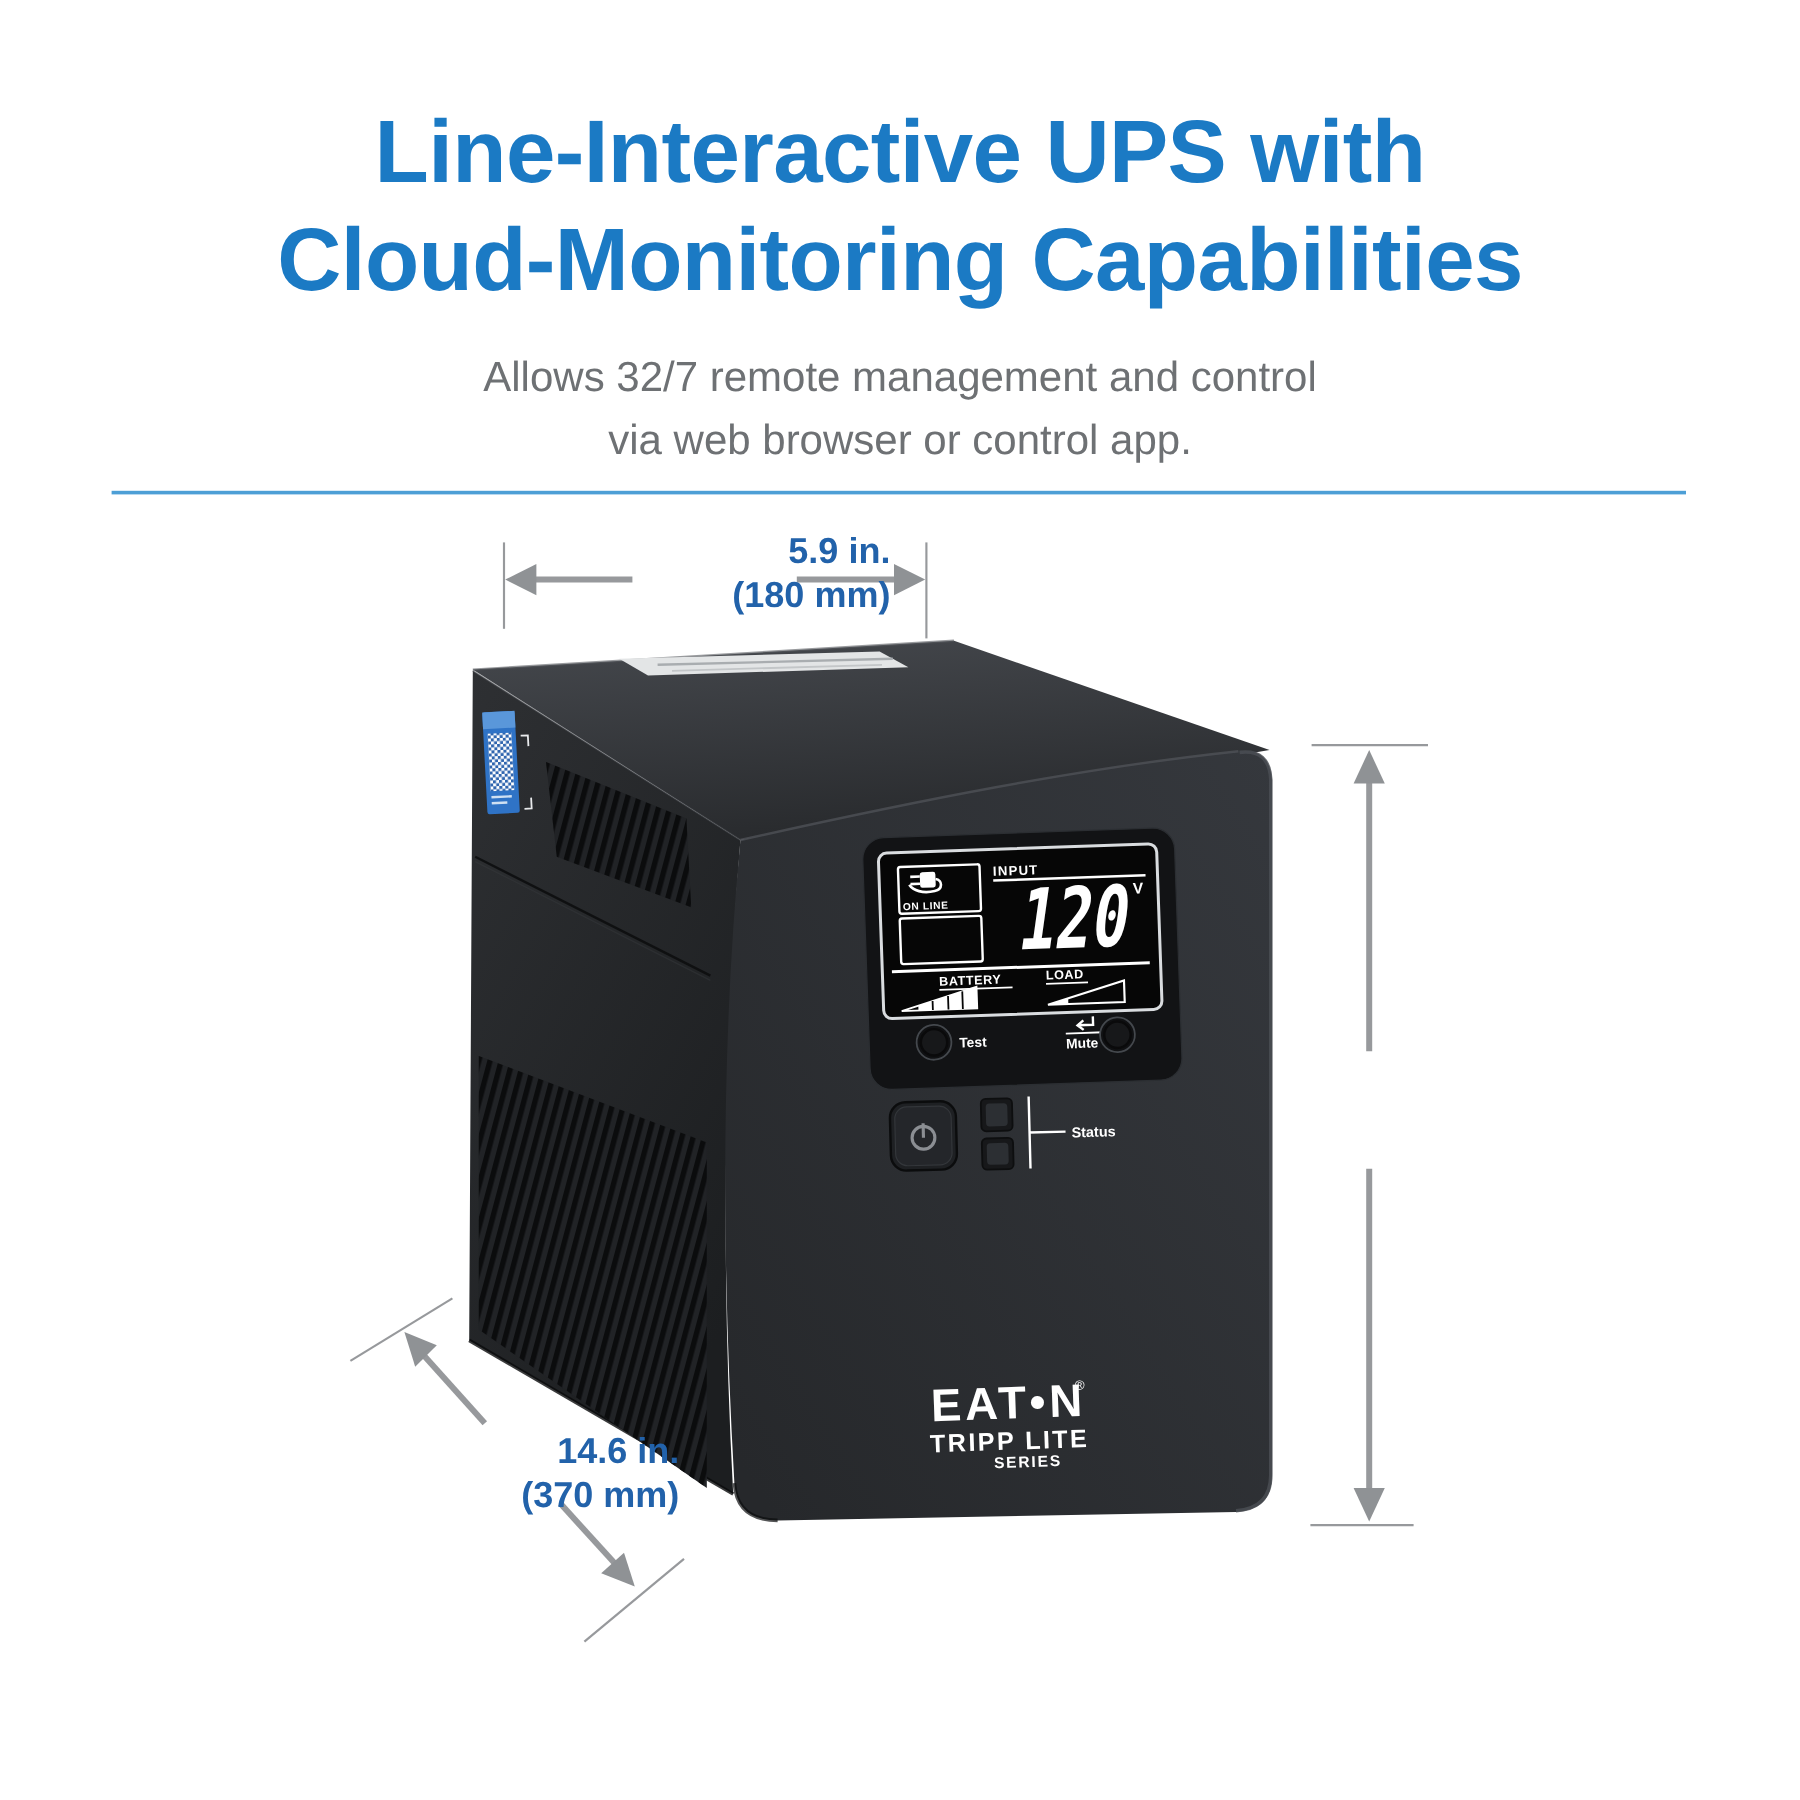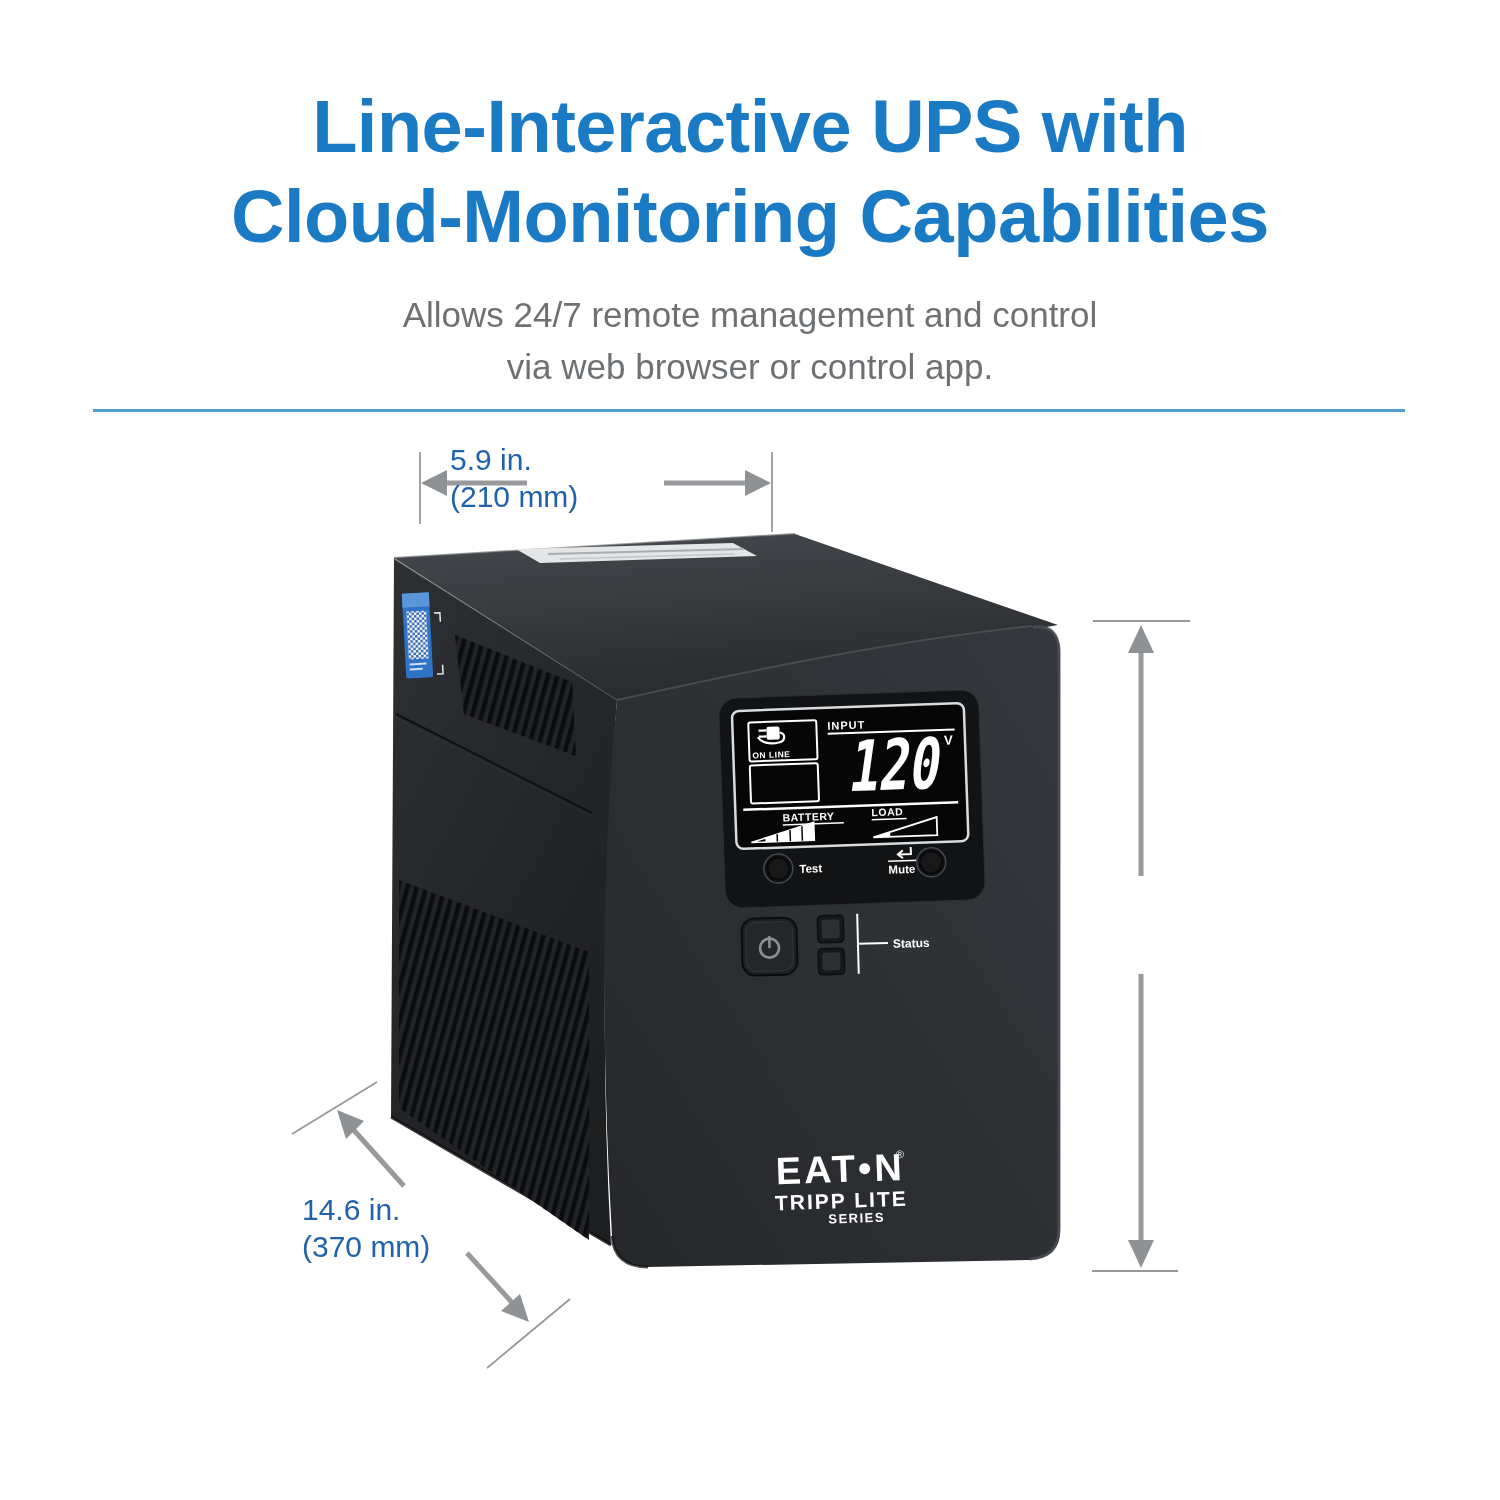--- a/index.html
+++ b/index.html
@@ -4,37 +4,37 @@
 <style>
   html,body{margin:0;padding:0;background:#ffffff;}
   .canvas{position:relative;width:1500px;height:1500px;background:#ffffff;overflow:hidden;
           font-family:"Liberation Sans",sans-serif;}
   .headline{position:absolute;top:82px;left:0;width:1500px;text-align:center;
             font-weight:bold;font-size:74px;line-height:90px;letter-spacing:-0.5px;color:#1b7ac4;}
   .subtitle{position:absolute;top:289px;left:0;width:1500px;text-align:center;
             font-size:35px;line-height:52px;color:#6e7174;}
   .divider{position:absolute;top:409px;left:93px;width:1312px;height:3px;background:#4d9fd6;}
   .scene{position:absolute;left:0;top:0;}
-  .dim-label{position:absolute;text-align:left;font-size:30px;line-height:37px;color:#2262aa;}
+  .dim-label{position:absolute;text-align:right;font-size:30px;line-height:37px;color:#2262aa;font-weight:bold;}
   #dim-width{left:450px;top:441px;width:292px;}
   #dim-height{left:1038px;top:884px;width:206px;}
   #dim-depth{left:302px;top:1191px;width:264px;}
 </style>
 </head>
 <body>
 
 <div class="canvas">
 
   <div class="headline">
     <div>Line-Interactive UPS with</div>
     <div>Cloud-Monitoring Capabilities</div>
   </div>
 
   <div class="subtitle">
-    <div>Allows 24/7 remote management and control</div>
+    <div>Allows 32/7 remote management and control</div>
     <div>via web browser or control app.</div>
   </div>
 
   <div class="divider"></div>
 
   <svg class="scene" width="1500" height="1500" viewBox="0 0 1500 1500">
     <defs>
       <linearGradient id="topGrad" x1="0" y1="0" x2="0.25" y2="1">
         <stop offset="0" stop-color="#45484d"></stop>
           <stop offset="1" stop-color="#292b2e"></stop>
@@ -194,20 +194,20 @@
         <line x1="351" y1="1127" x2="404" y2="1186" stroke-width="5"></line>
         <line x1="467" y1="1253" x2="517" y2="1308" stroke-width="5"></line>
         <polygon points="337,1110 364,1121 346,1139" stroke="none"></polygon>
         <polygon points="529,1322 520,1294 501,1311" stroke="none"></polygon>
       </g>
     </g>
   </svg>
 
   <div class="dim-label" id="dim-width">
     <div>5.9 in.</div>
-    <div>(210 mm)</div>
+    <div>(180 mm)</div>
   </div>
   <div class="dim-label" id="dim-depth">
     <div>14.6 in.</div>
     <div>(370 mm)</div>
   </div>
 
 </div>
 
 </body></html>

